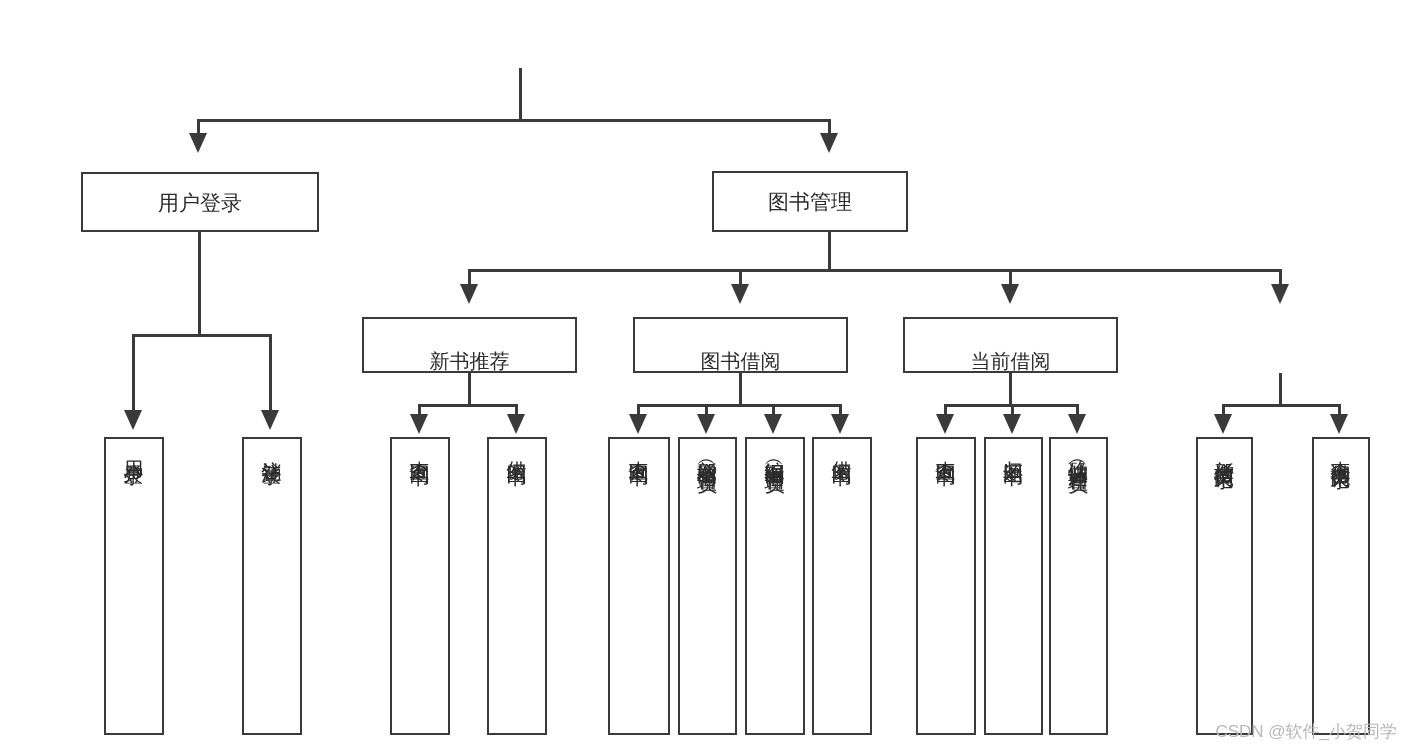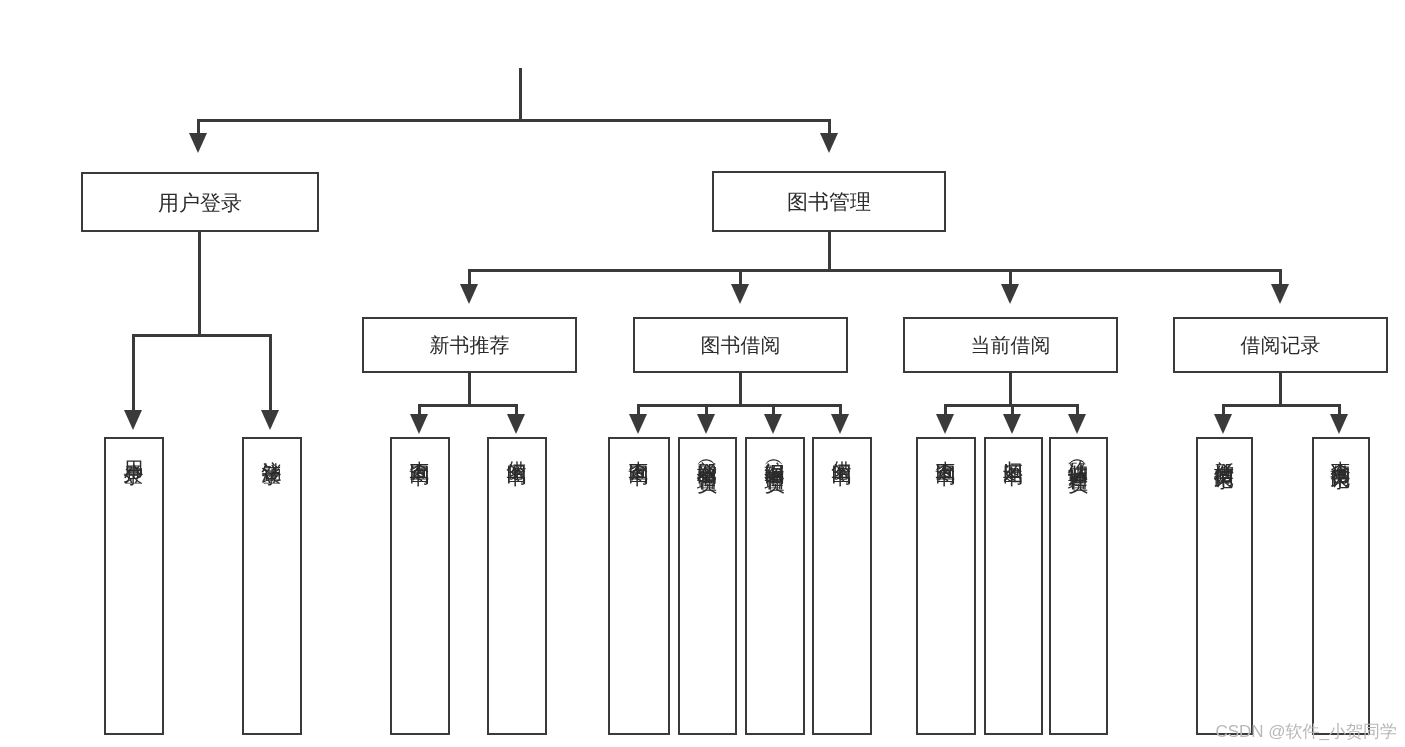--- a/index.html
+++ b/index.html
@@ -33,20 +33,21 @@
   }
   .node.root {
     font-size: 23px;
     border-width: 2px;
   }
   .node.level1 {
     font-size: 21px;
   }
   .node.level2 {
     font-size: 20px;
+    align-items: flex-end;
   }
   .node.leaf {
     font-size: 20px;
     align-items: flex-start;
     padding-top: 6px;
   }
   .node.leaf .vtext {
     writing-mode: vertical-rl;
     text-orientation: upright;
     letter-spacing: 2px;
@@ -99,21 +100,21 @@
 
   <div class="seg vline" style="left:197px; top:119px; width:3px; height:18px;"></div>
   <div class="arrow" style="left:189px; top:133px;"></div>
   <div class="seg vline" style="left:828px; top:119px; width:3px; height:18px;"></div>
   <div class="arrow" style="left:820px; top:133px;"></div>
 
   <div class="node level1" style="left:81px; top:172px; width:238px; height:60px;">
     <span class="htext">用户登录</span>
   </div>
 
-  <div class="node level1" style="left:712px; top:171px; width:234px; height:61px;">
+  <div class="node level1" style="left:712px; top:171px; width:196px; height:61px;">
     <span class="htext">图书管理</span>
   </div>
 
   <div class="seg vline" style="left:198px; top:232px; width:3px; height:104px;"></div>
   <div class="seg hline" style="left:132px; top:334px; width:137px; height:3px;"></div>
   <div class="seg vline" style="left:132px; top:334px; width:3px; height:80px;"></div>
   <div class="arrow" style="left:124px; top:410px;"></div>
   <div class="seg vline" style="left:269px; top:334px; width:3px; height:80px;"></div>
   <div class="arrow" style="left:261px; top:410px;"></div>
 
@@ -140,23 +141,20 @@
   <div class="arrow" style="left:1271px; top:284px;"></div>
 
   <div class="node level2" style="left:362px; top:317px; width:215px; height:56px;">
     <span class="htext">新书推荐</span>
   </div>
   <div class="node level2" style="left:633px; top:317px; width:215px; height:56px;">
     <span class="htext">图书借阅</span>
   </div>
   <div class="node level2" style="left:903px; top:317px; width:215px; height:56px;">
     <span class="htext">当前借阅</span>
-  </div>
-  <div class="node level2" style="left:1173px; top:317px; width:215px; height:56px;">
-    <span class="htext">借阅记录</span>
   </div>
 
   <div class="seg vline" style="left:468px; top:373px; width:3px; height:34px;"></div>
   <div class="seg hline" style="left:418px; top:404px; width:100px; height:3px;"></div>
   <div class="seg vline" style="left:418px; top:404px; width:3px; height:14px;"></div>
   <div class="arrow" style="left:410px; top:414px;"></div>
   <div class="seg vline" style="left:515px; top:404px; width:3px; height:14px;"></div>
   <div class="arrow" style="left:507px; top:414px;"></div>
 
   <div class="node leaf" style="left:390px; top:437px; width:60px; height:298px;">

